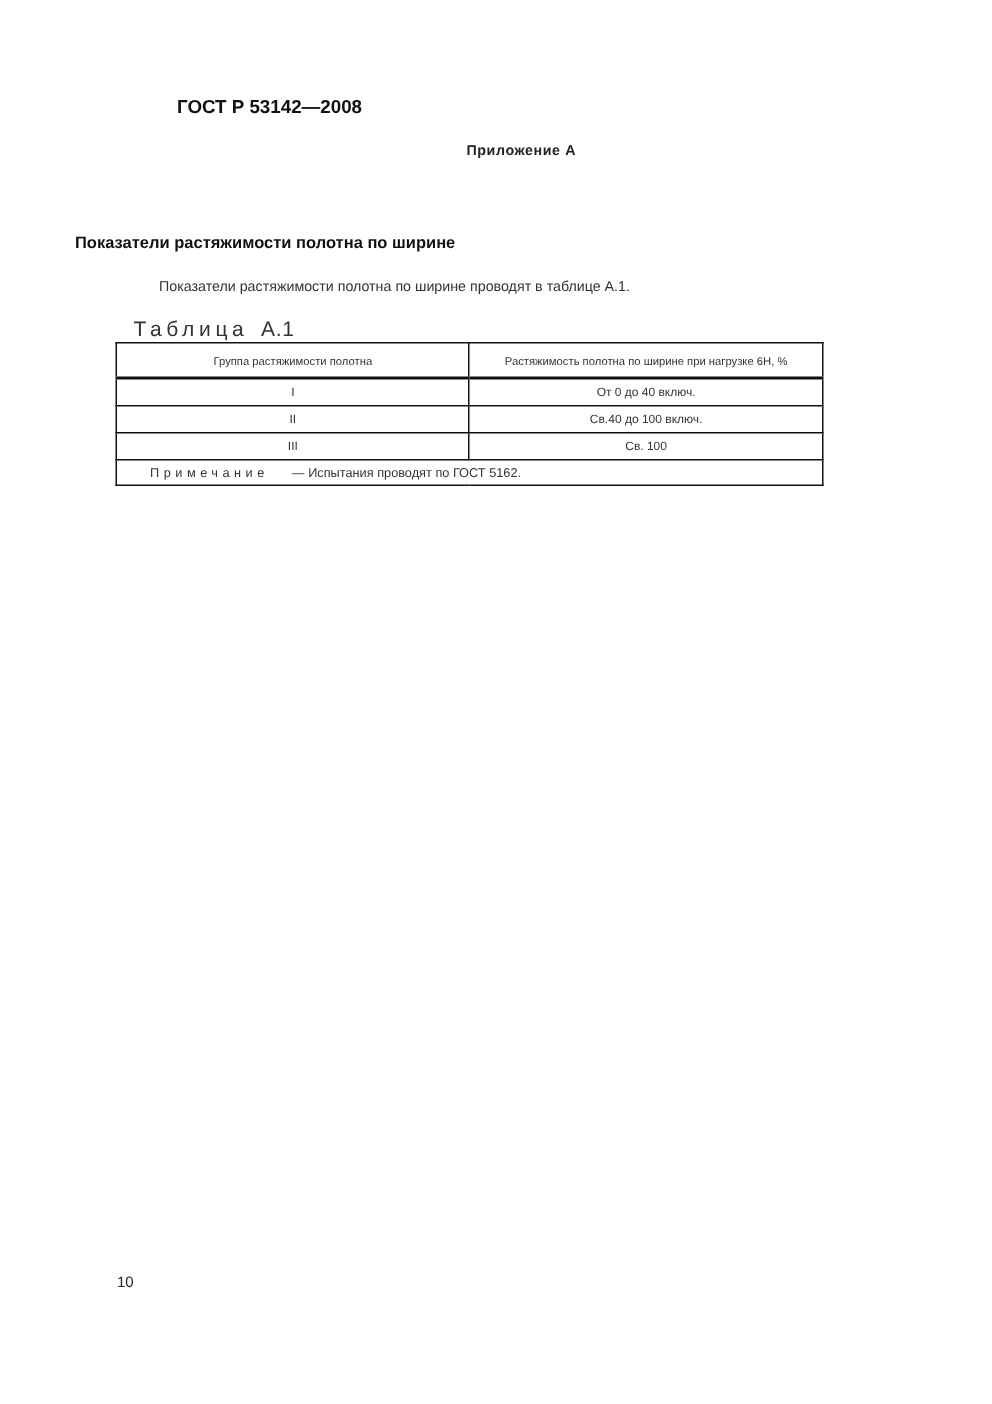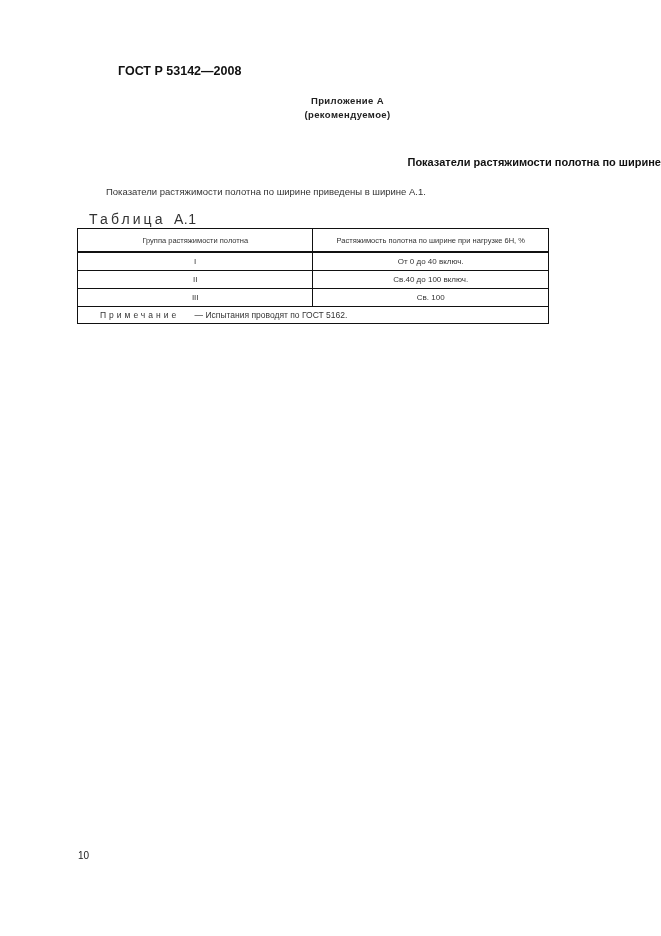--- a/index.html
+++ b/index.html
@@ -35,21 +35,21 @@
       font-weight: bold;
       line-height: 14px;
       color: #222;
       letter-spacing: 0.4px;
     }
     .appendix-title div { padding-left: 34px; }
     .section-title {
       position: absolute;
       left: 0;
       width: 661px;
-      text-align: right;
+      text-align: left;
       top: 156px;
       font-size: 11px;
       font-weight: bold;
       color: #111;
     }
     .section-title span { padding-left: 50px; }
     .intro-para {
       position: absolute;
       left: 106px;
       top: 186px;
@@ -111,28 +111,27 @@
       color: #222;
     }
   </style>
 </head>
 <body>
 
 <div class="doc-code">ГОСТ Р 53142—2008</div>
 
 <div class="appendix-title">
   <div>Приложение А</div>
-  <div>(рекомендуемое)</div>
 </div>
 
 <div class="section-title">
   <span>Показатели растяжимости полотна по ширине</span>
 </div>
 
-<div class="intro-para">Показатели растяжимости полотна по ширине приведены в ширине А.1.</div>
+<div class="intro-para">Показатели растяжимости полотна по ширине проводят в таблице А.1.</div>
 
 <div class="table-caption">
   <span class="spaced">Таблица</span>
   <span>А.1</span>
 </div>
 
 <table class="data-table">
   <colgroup>
       <col class="c1">
       <col class="c2">

